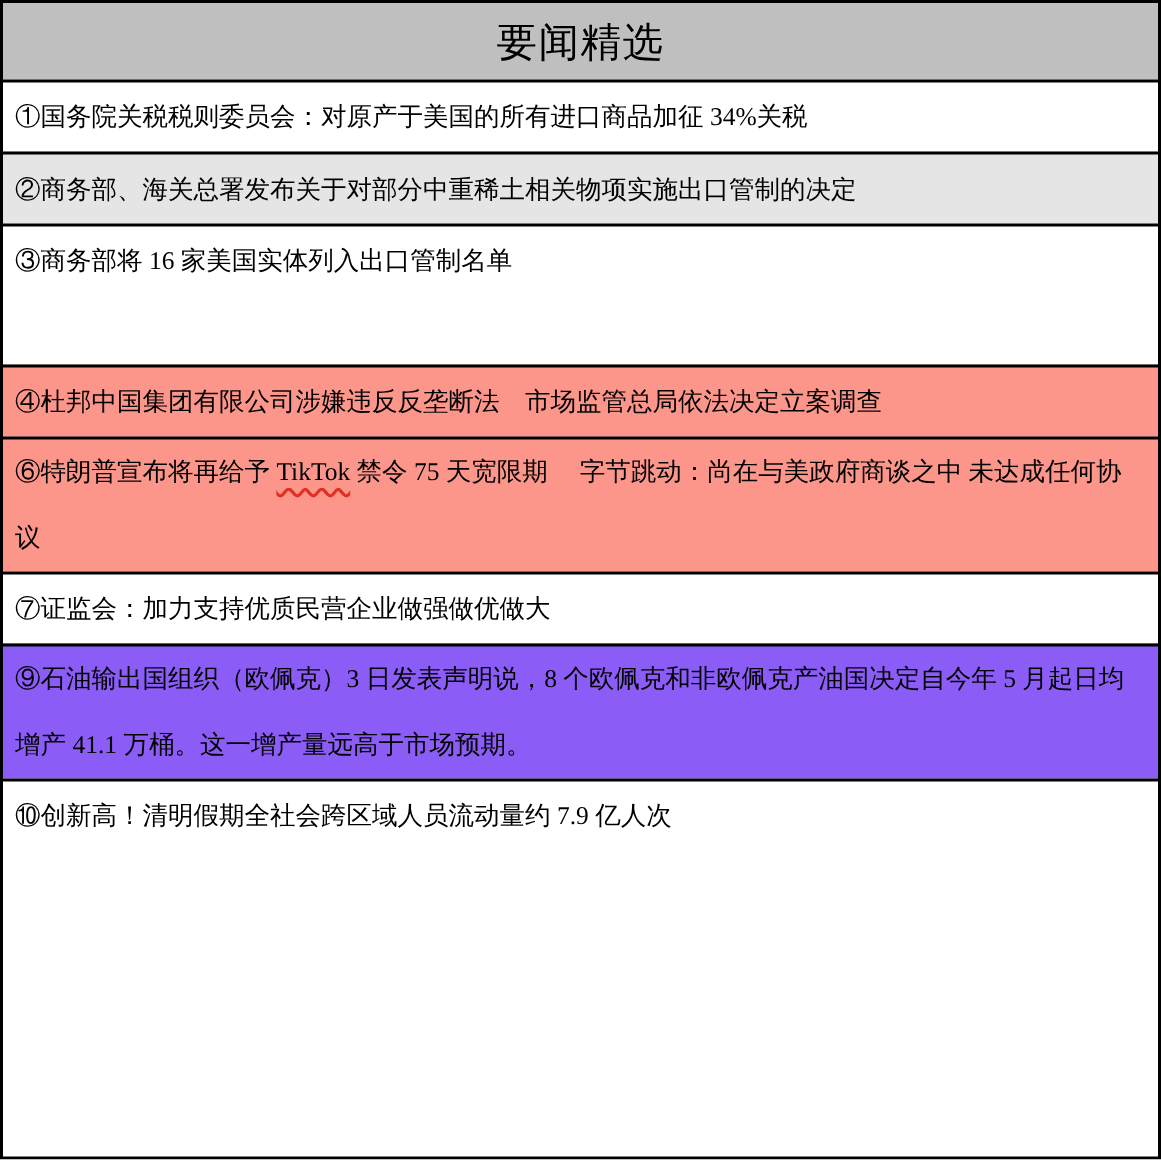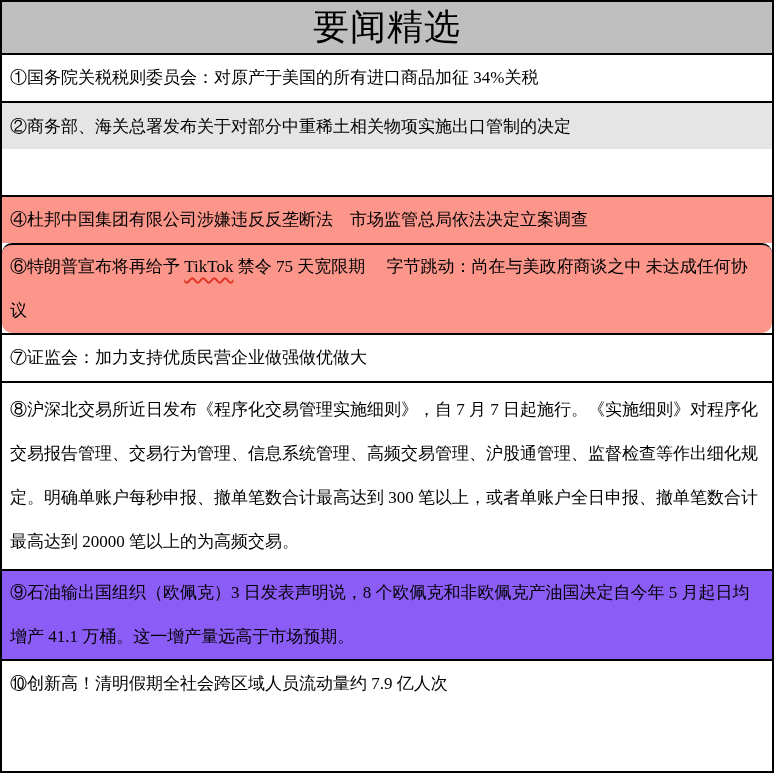--- a/index.html
+++ b/index.html
@@ -14,21 +14,21 @@
     display: flex;
     flex-direction: column;
     overflow: hidden;
   }
   .header {
     background: #BFBFBF;
     min-height: 51px;
     display: flex;
     align-items: center;
     justify-content: center;
-    font-size: 36px;
+    font-size: 27px;
     letter-spacing: 1px;
     flex: 0 0 auto;
   }
   .row {
     border-top: 2px solid #000000;
     padding: 0 8px;
     font-size: 17px;
     line-height: 44px;
     display: flex;
     align-items: center;
@@ -59,37 +59,37 @@
   </div>
 
   <div class="row single">
     <span class="rowtext">①国务院关税税则委员会：对原产于美国的所有进口商品加征 34%关税</span>
   </div>
 
   <div class="row single highlight" style="background: #e5e5e5; align-items: flex-end;">
     <span class="rowtext">②商务部、海关总署发布关于对部分中重稀土相关物项实施出口管制的决定</span>
   </div>
 
+  <div class="row single">
+    <span class="rowtext">③商务部将 16 家美国实体列入出口管制名单</span>
+  </div>
 
   <div class="row single highlight" style="background: rgb(252, 150, 139); margin-top: 46px;">
     <span class="rowtext">④杜邦中国集团有限公司涉嫌违反反垄断法　市场监管总局依法决定立案调查</span>
   </div>
 
 
-  <div class="row double highlight" style="background: rgb(252, 150, 139); border-radius: 10px;">
+  <div class="row double highlight" style="background: rgb(252, 150, 139);">
     <span class="rowtext"><span>⑥特朗普宣布将再给予 </span><span class="misspell">TikTok</span><span> 禁令 75 天宽限期　 字节跳动：尚在与美政府商谈之中 未达成任何协议</span></span>
   </div>
 
   <div class="row single">
     <span class="rowtext">⑦证监会：加力支持优质民营企业做强做优做大</span>
   </div>
 
-  <div class="row quad">
-    <span class="rowtext">⑧沪深北交易所近日发布《程序化交易管理实施细则》，自 7 月 7 日起施行。《实施细则》对程序化交易报告管理、交易行为管理、信息系统管理、高频交易管理、沪股通管理、监督检查等作出细化规定。明确单账户每秒申报、撤单笔数合计最高达到 300 笔以上，或者单账户全日申报、撤单笔数合计最高达到 20000 笔以上的为高频交易。</span>
-  </div>
 
   <div class="row double highlight" style="background: #8b5cf6;">
     <span class="rowtext">⑨石油输出国组织（欧佩克）3 日发表声明说，8 个欧佩克和非欧佩克产油国决定自今年 5 月起日均增产 41.1 万桶。这一增产量远高于市场预期。</span>
   </div>
 
   <div class="row single">
     <span class="rowtext">⑩创新高！清明假期全社会跨区域人员流动量约 7.9 亿人次</span>
   </div>
 
 </div>

